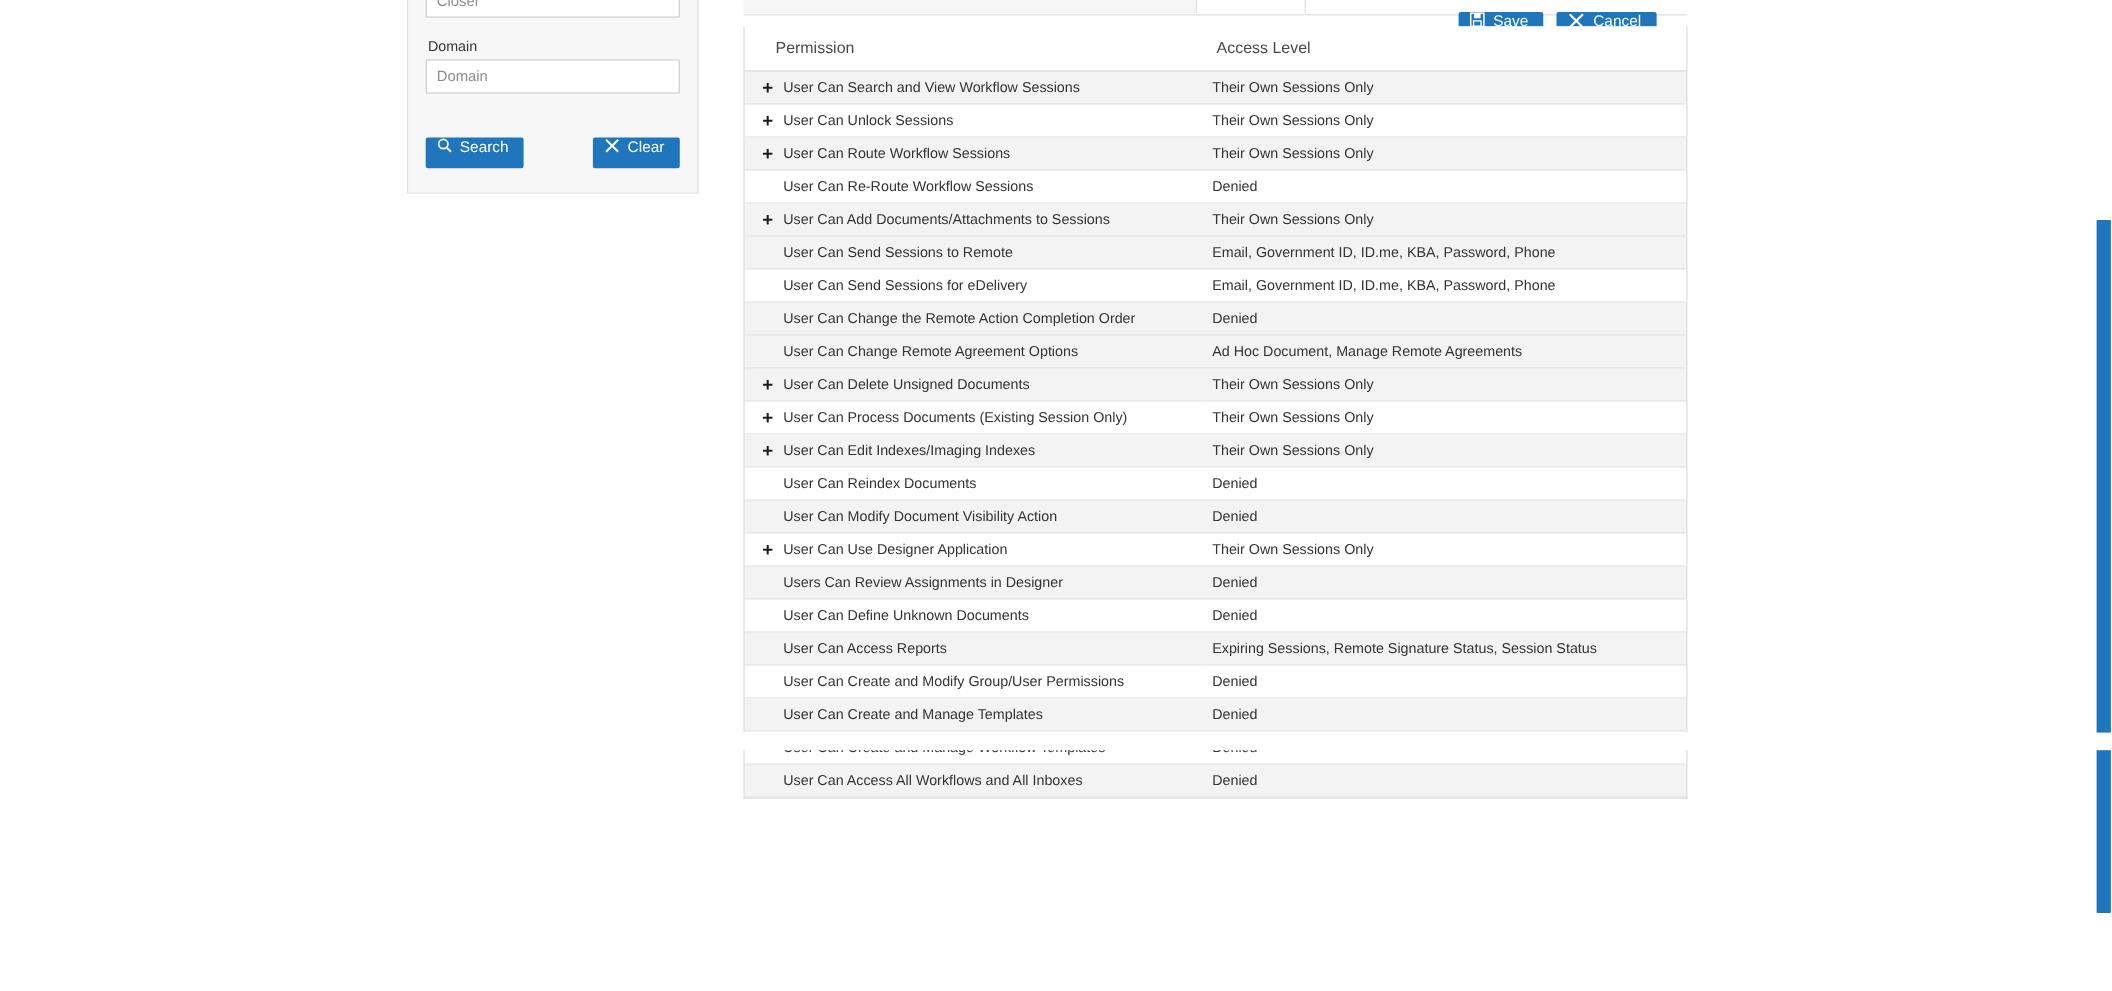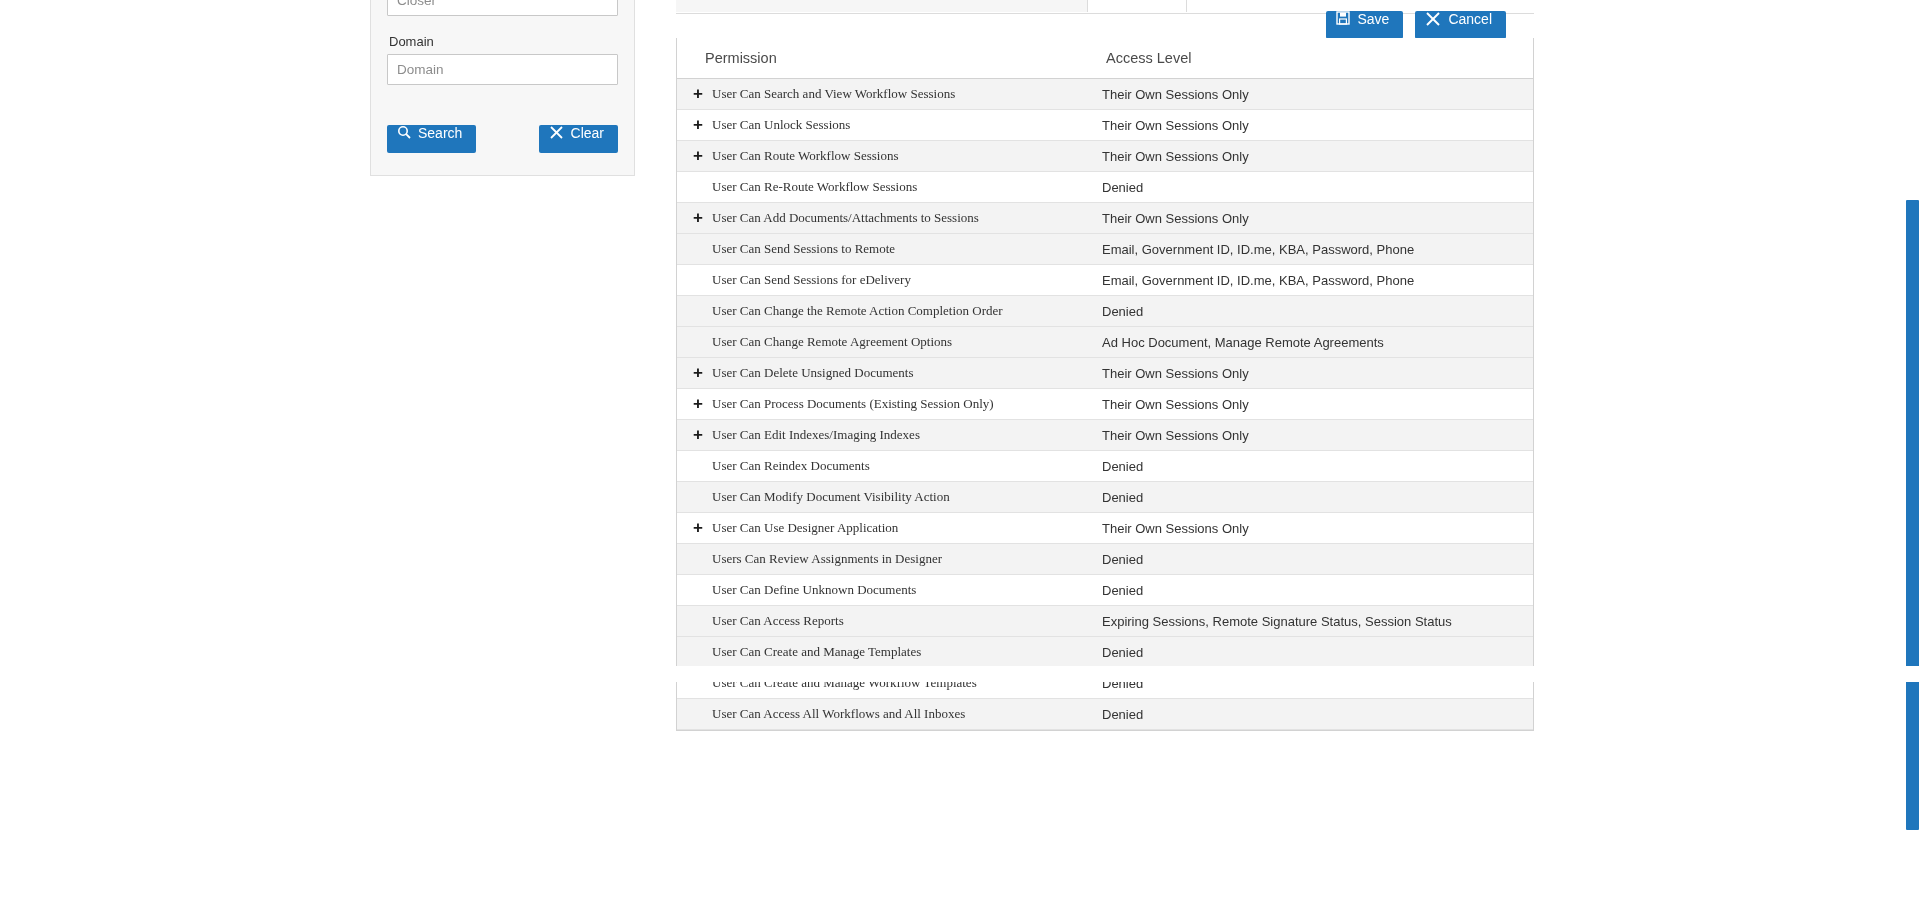--- a/index.html
+++ b/index.html
@@ -147,21 +147,21 @@
     min-width: 22px;
     text-align: center;
     color: #1b1b1b;
     font-size: 17px;
     line-height: 14px;
     font-weight: bold;
     cursor: pointer;
     user-select: none;
   }
   .exp.empty { cursor: default; }
-  .perm-text { padding-left: 3px; font-family: Liberation Serif, serif; }
+  .perm-text { padding-left: 3px; }
 
   
   .scroll-track {
     position: absolute;
     right: 0; top: 0;
     width: 16px; height: 901px;
     background: #ffffff;
   }
   .scroll-thumb {
     position: absolute;
@@ -243,21 +243,21 @@
           <svg width="16" height="16" viewBox="0 0 16 16">
             <line x1="2" y1="2" x2="14" y2="14" stroke="#ffffff" stroke-width="1.9"></line>
             <line x1="14" y1="2" x2="2" y2="14" stroke="#ffffff" stroke-width="1.9"></line>
           </svg>
         </span>
         <span>Cancel</span>
       </button>
     </div>
   </div>
 
-  <div class="perm-panel" style="top:38px;">
+  <div class="perm-panel" style="top:24px;">
     <table class="perms">
       <thead>
         <tr>
           <th class="col-perm">Permission</th>
           <th class="col-access">Access Level</th>
         </tr>
       </thead>
       <tbody id="perm-body">
           <tr class="shaded">
             <td class="c-perm">
@@ -414,20 +414,29 @@
           </tr>
           <tr class="shaded">
             <td class="c-perm">
               <div class="perm-cell">
                 <span class="exp empty"></span>
                 <span class="perm-text">User Can Access Reports</span>
               </div>
             </td>
             <td class="c-access">Expiring Sessions, Remote Signature Status, Session Status</td>
           </tr>
+          <tr class="plain">
+            <td class="c-perm">
+              <div class="perm-cell">
+                <span class="exp empty"></span>
+                <span class="perm-text">User Can Create and Modify Group/User Permissions</span>
+              </div>
+            </td>
+            <td class="c-access">Denied</td>
+          </tr>
           <tr class="shaded">
             <td class="c-perm">
               <div class="perm-cell">
                 <span class="exp empty"></span>
                 <span class="perm-text">User Can Create and Manage Templates</span>
               </div>
             </td>
             <td class="c-access">Denied</td>
           </tr>
           <tr class="plain">

